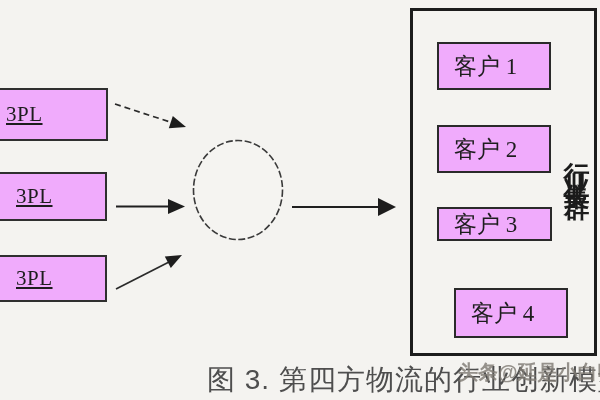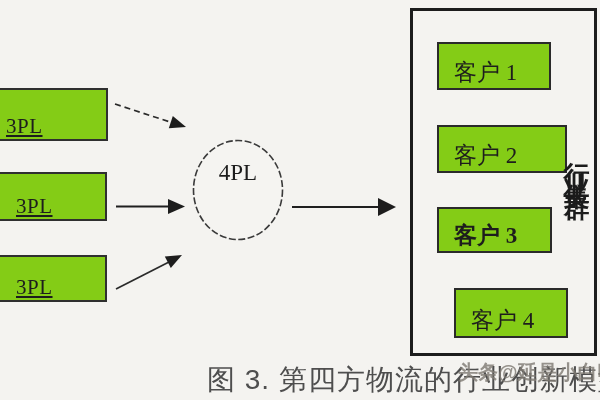--- a/index.html
+++ b/index.html
@@ -5,24 +5,24 @@
   html,body{margin:0;padding:0;}
   #canvas{
     position:relative;
     width:600px;height:400px;
     background:#f4f3f0;
     overflow:hidden;
     font-family:"Liberation Serif", serif;
   }
   .box{
     position:absolute;
-    background:#84cc16;
+    background:#f0abfc;
     border:2px solid #2f2f2f;
     display:flex;
-    align-items:flex-end;
+    align-items:center;
     box-sizing:border-box;
     color:#1d1d1d;
   }
   .lbox{ font-size:21px; }
   .lbox .lbl{ letter-spacing:0.5px;text-decoration:underline; }
   .pad6{ padding-left:7px; }
   .pad16{ padding-left:17px; }
   .kbox{
     font-size:23px;
     padding-left:15px;
@@ -115,31 +115,30 @@
       <line x1="116" y1="289" x2="169" y2="262" stroke="#2a2a2a" stroke-width="1.7"></line>
       <polygon points="182,255 170.8,268.1 164.8,256.5" fill="#1d1d1d"></polygon>
     </g>
 
     <g>
       <line x1="292" y1="207" x2="380" y2="207" stroke="#1f1f1f" stroke-width="2.2"></line>
       <polygon points="396,207 378,198 378,216" fill="#1d1d1d"></polygon>
     </g>
   </svg>
 
-  <div id="hub-label">4PL</div>
 
   <div id="bigbox"></div>
 
   <div class="box kbox" style="left:437px; top:42px; width:114px; height:48px;">
     <span>客户 1</span>
   </div>
-  <div class="box kbox" style="left:437px; top:125px; width:130px; height:48px;">
+  <div class="box kbox" style="left:437px; top:125px; width:114px; height:48px;">
     <span>客户 2</span>
   </div>
-  <div class="box kbox" style="left:437px; top:207px; width:115px; height:46px;font-weight:bold;">
+  <div class="box kbox" style="left:437px; top:207px; width:115px; height:34px;">
     <span>客户 3</span>
   </div>
   <div class="box kbox" style="left:454px; top:288px; width:114px; height:50px;">
     <span>客户 4</span>
   </div>
 
   <div id="side-label">行业集群</div>
 
   <div id="caption">图 3. 第四方物流的行业创新模型</div>
 

